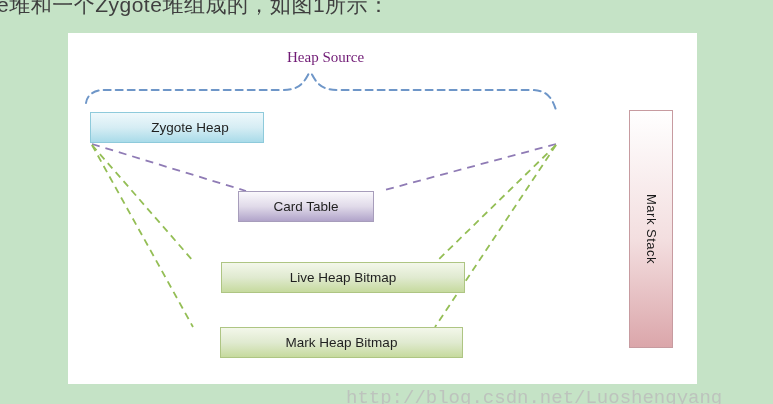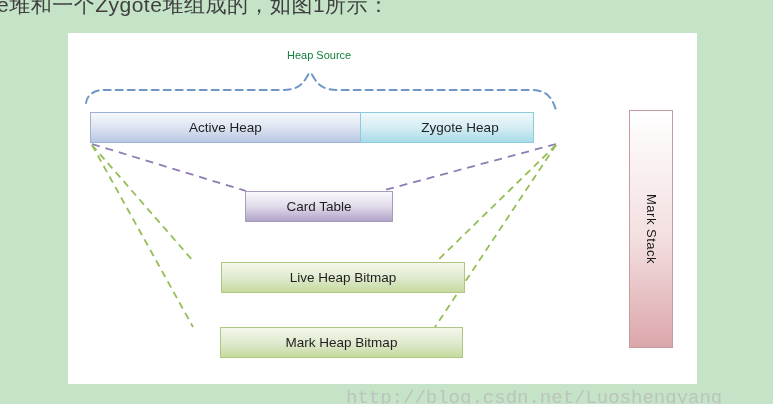--- a/index.html
+++ b/index.html
@@ -30,24 +30,25 @@
   .connectors {
     position: absolute;
     left: 0; top: 0;
     width: 773px; height: 404px;
     z-index: 1;
     pointer-events: none;
   }
   .label-heap-source {
     position: absolute;
     left: 287px; top: 49px;
-    font-size: 11px;
-    color: #15803d;
+    font-size: 15px;
+    color: #701a75;
     z-index: 2;
     white-space: nowrap;
+    font-family: Liberation Serif, serif;
   }
   .box {
     position: absolute;
     box-sizing: border-box;
     display: flex;
     align-items: center;
     justify-content: center;
     font-size: 13.5px;
     color: #1f1f1f;
     z-index: 2;
@@ -67,22 +68,22 @@
     border: 1px solid #9cb3d3;
     border-right: none;
   }
   .zygote-heap {
     width: 174px;
     background: linear-gradient(180deg, #eef8fb 0%, #d6edf4 50%, #a9dbe9 100%);
     border: 1px solid #8ecadb;
     padding-left: 26px;
   }
   .card-table {
-    left: 245px; top: 191px;
-    width: 148px; height: 31px;
+    left: 238px; top: 191px;
+    width: 136px; height: 31px;
     background: linear-gradient(180deg, #faf8fc 0%, #e0dae9 50%, #b1a4ca 100%);
     border: 1px solid #a79dbb;
     justify-content: center;
   }
   .live-bitmap, .mark-bitmap {
     background: linear-gradient(180deg, #f3f7ea 0%, #e0ead0 50%, #c6da9e 100%);
     border: 1px solid #aec583;
     margin-left: 28px;
   }
   .live-bitmap { left: 193px; top: 262px; width: 244px; height: 31px; }
@@ -126,23 +127,20 @@
 
   <path d="M 92 145 L 194 262" fill="none" stroke="#94be55" stroke-width="1.8" stroke-dasharray="7 5"></path>
   <path d="M 92 145 L 193 327" fill="none" stroke="#94be55" stroke-width="1.8" stroke-dasharray="7 5"></path>
   <path d="M 556 145 L 436 262" fill="none" stroke="#94be55" stroke-width="1.8" stroke-dasharray="7 5"></path>
   <path d="M 556 145 L 435 327" fill="none" stroke="#94be55" stroke-width="1.8" stroke-dasharray="7 5"></path>
 </svg>
 
 <div class="label-heap-source">Heap Source</div>
 
 <div class="heap-strip">
-  <div class="box active-heap">
-    <span>Active Heap</span>
-  </div>
   <div class="box zygote-heap">
     <span>Zygote Heap</span>
   </div>
 </div>
 
 <div class="box card-table">
   <span>Card Table</span>
 </div>
 
 <div class="box live-bitmap">

